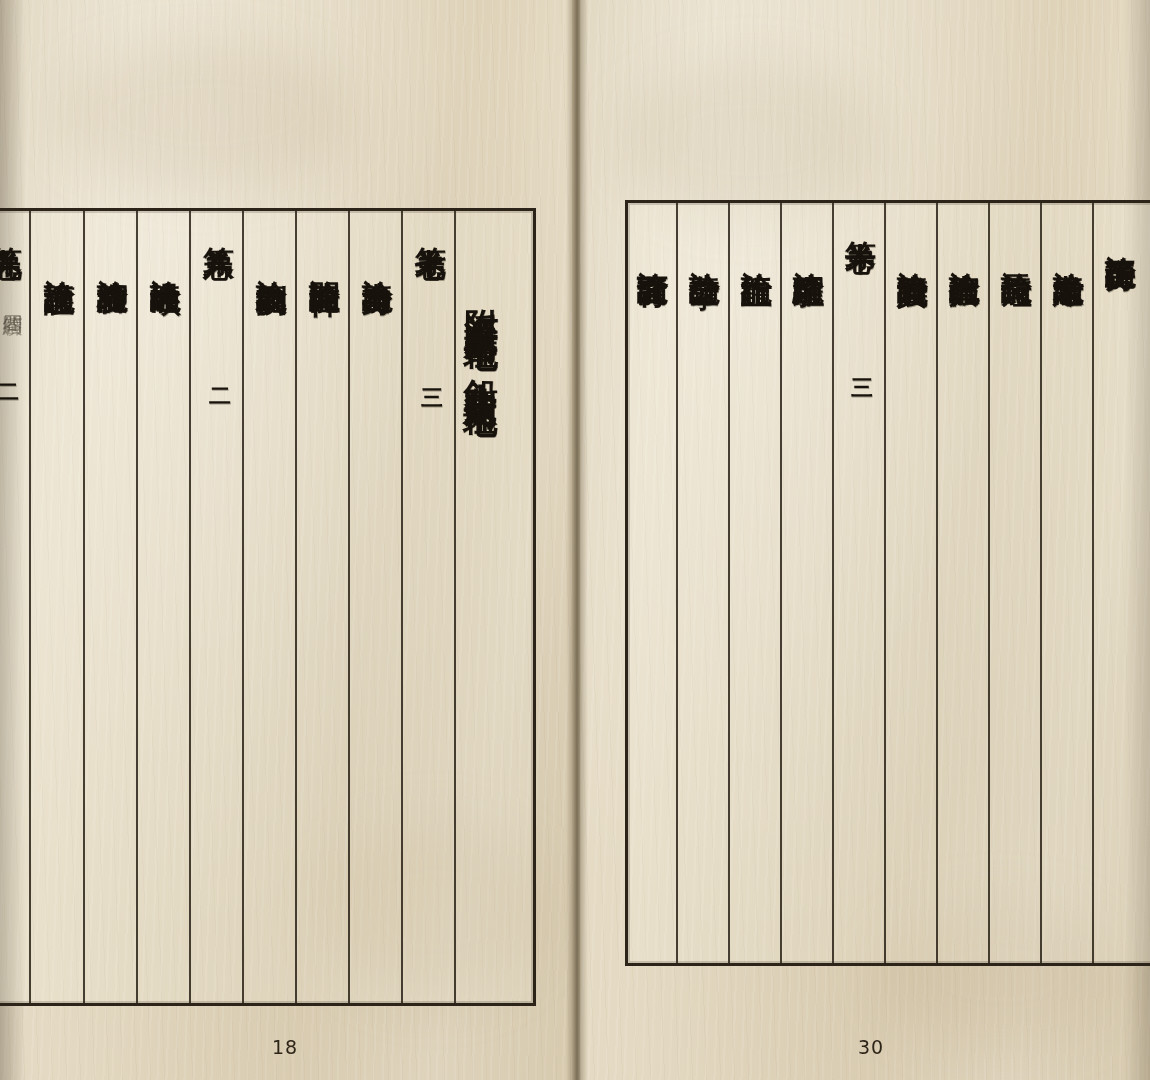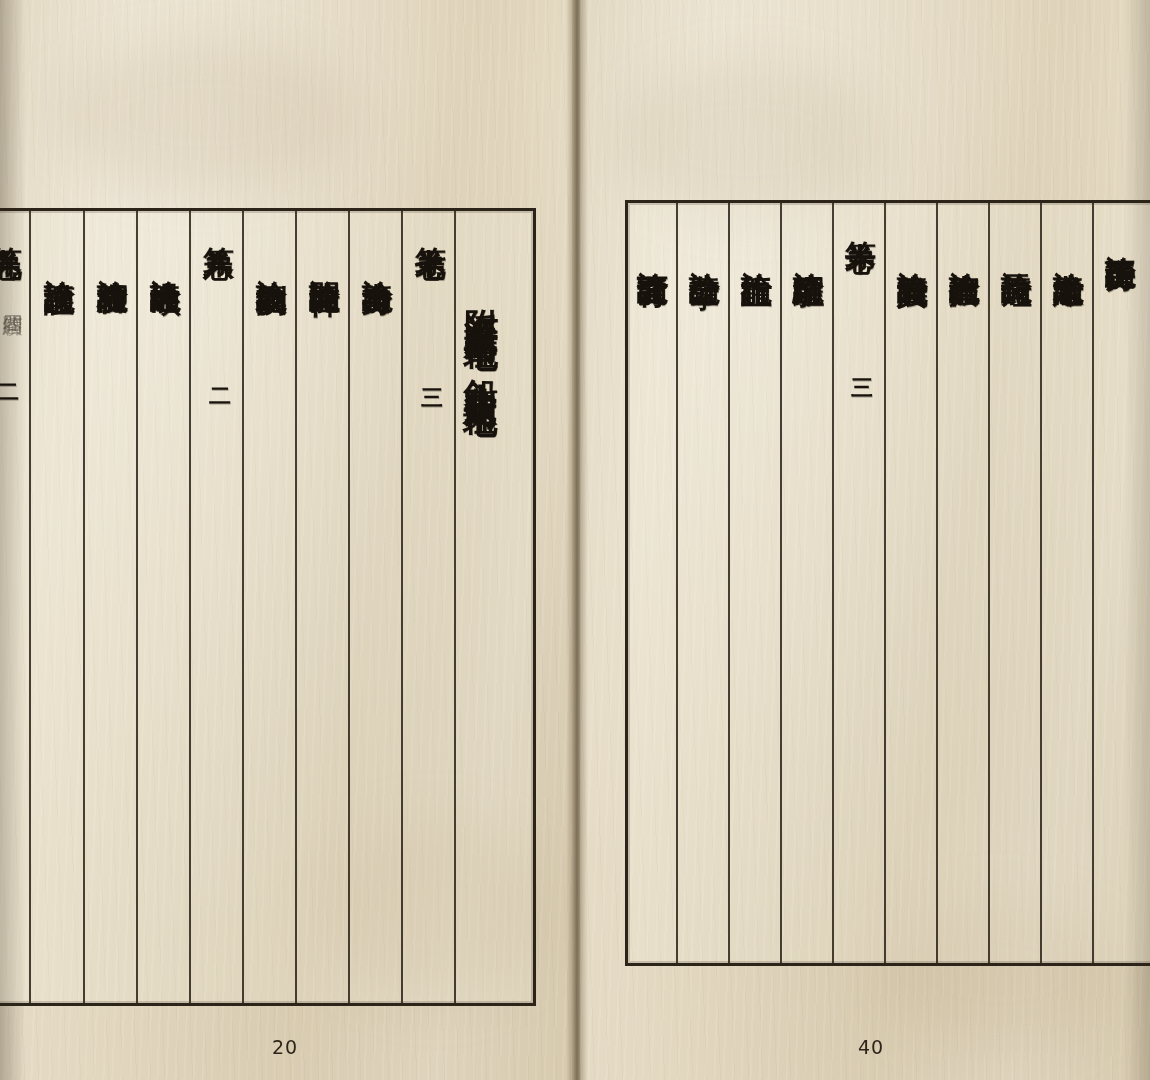--- a/index.html
+++ b/index.html
@@ -171,21 +171,21 @@
   <div class="col c-main" style="left: 198px; top: 222px;">第八卷</div>
   <div class="col c-small" style="left: 206px; top: 372px;">二</div>
 
   <div class="col c-main" style="left: 145px; top: 254px;">論龍過峽</div>
   <div class="col c-main" style="left: 92px;  top: 254px;">論龍枝腳</div>
   <div class="col c-main" style="left: 39px;  top: 254px;">論龍護送</div>
 
   <div class="col c-main" style="left: -14px; top: 222px;">第九卷</div>
   <div class="col c-small" style="left: -6px; top: 368px;">二</div>
 
-  <div class="pageno" id="pageno-left">20</div>
+  <div class="pageno" id="pageno-left">18</div>
 
   <div class="frame" id="frame-right">
     <div class="rule" style="left: 48px;"></div>
     <div class="rule" style="left: 100px;"></div>
     <div class="rule" style="left: 152px;"></div>
     <div class="rule" style="left: 204px;"></div>
     <div class="rule" style="left: 256px;"></div>
     <div class="rule" style="left: 308px;"></div>
     <div class="rule" style="left: 360px;"></div>
     <div class="rule" style="left: 412px;"></div>
@@ -199,15 +199,15 @@
   <div class="col c-main" style="left: 892px;  top: 246px;">論龍貴賤</div>
 
   <div class="col c-main" style="left: 840px;  top: 216px;">第十卷</div>
   <div class="col c-small" style="left: 848px; top: 362px;">三</div>
 
   <div class="col c-main" style="left: 788px;  top: 246px;">論龍駐躍</div>
   <div class="col c-main" style="left: 736px;  top: 246px;">論龍行止</div>
   <div class="col c-main" style="left: 684px;  top: 246px;">論龍分擘</div>
   <div class="col c-main" style="left: 632px;  top: 246px;">論龍背面</div>
 
-  <div class="pageno" id="pageno-right">40</div>
+  <div class="pageno" id="pageno-right">30</div>
 
 </div>
 
 </body></html>

